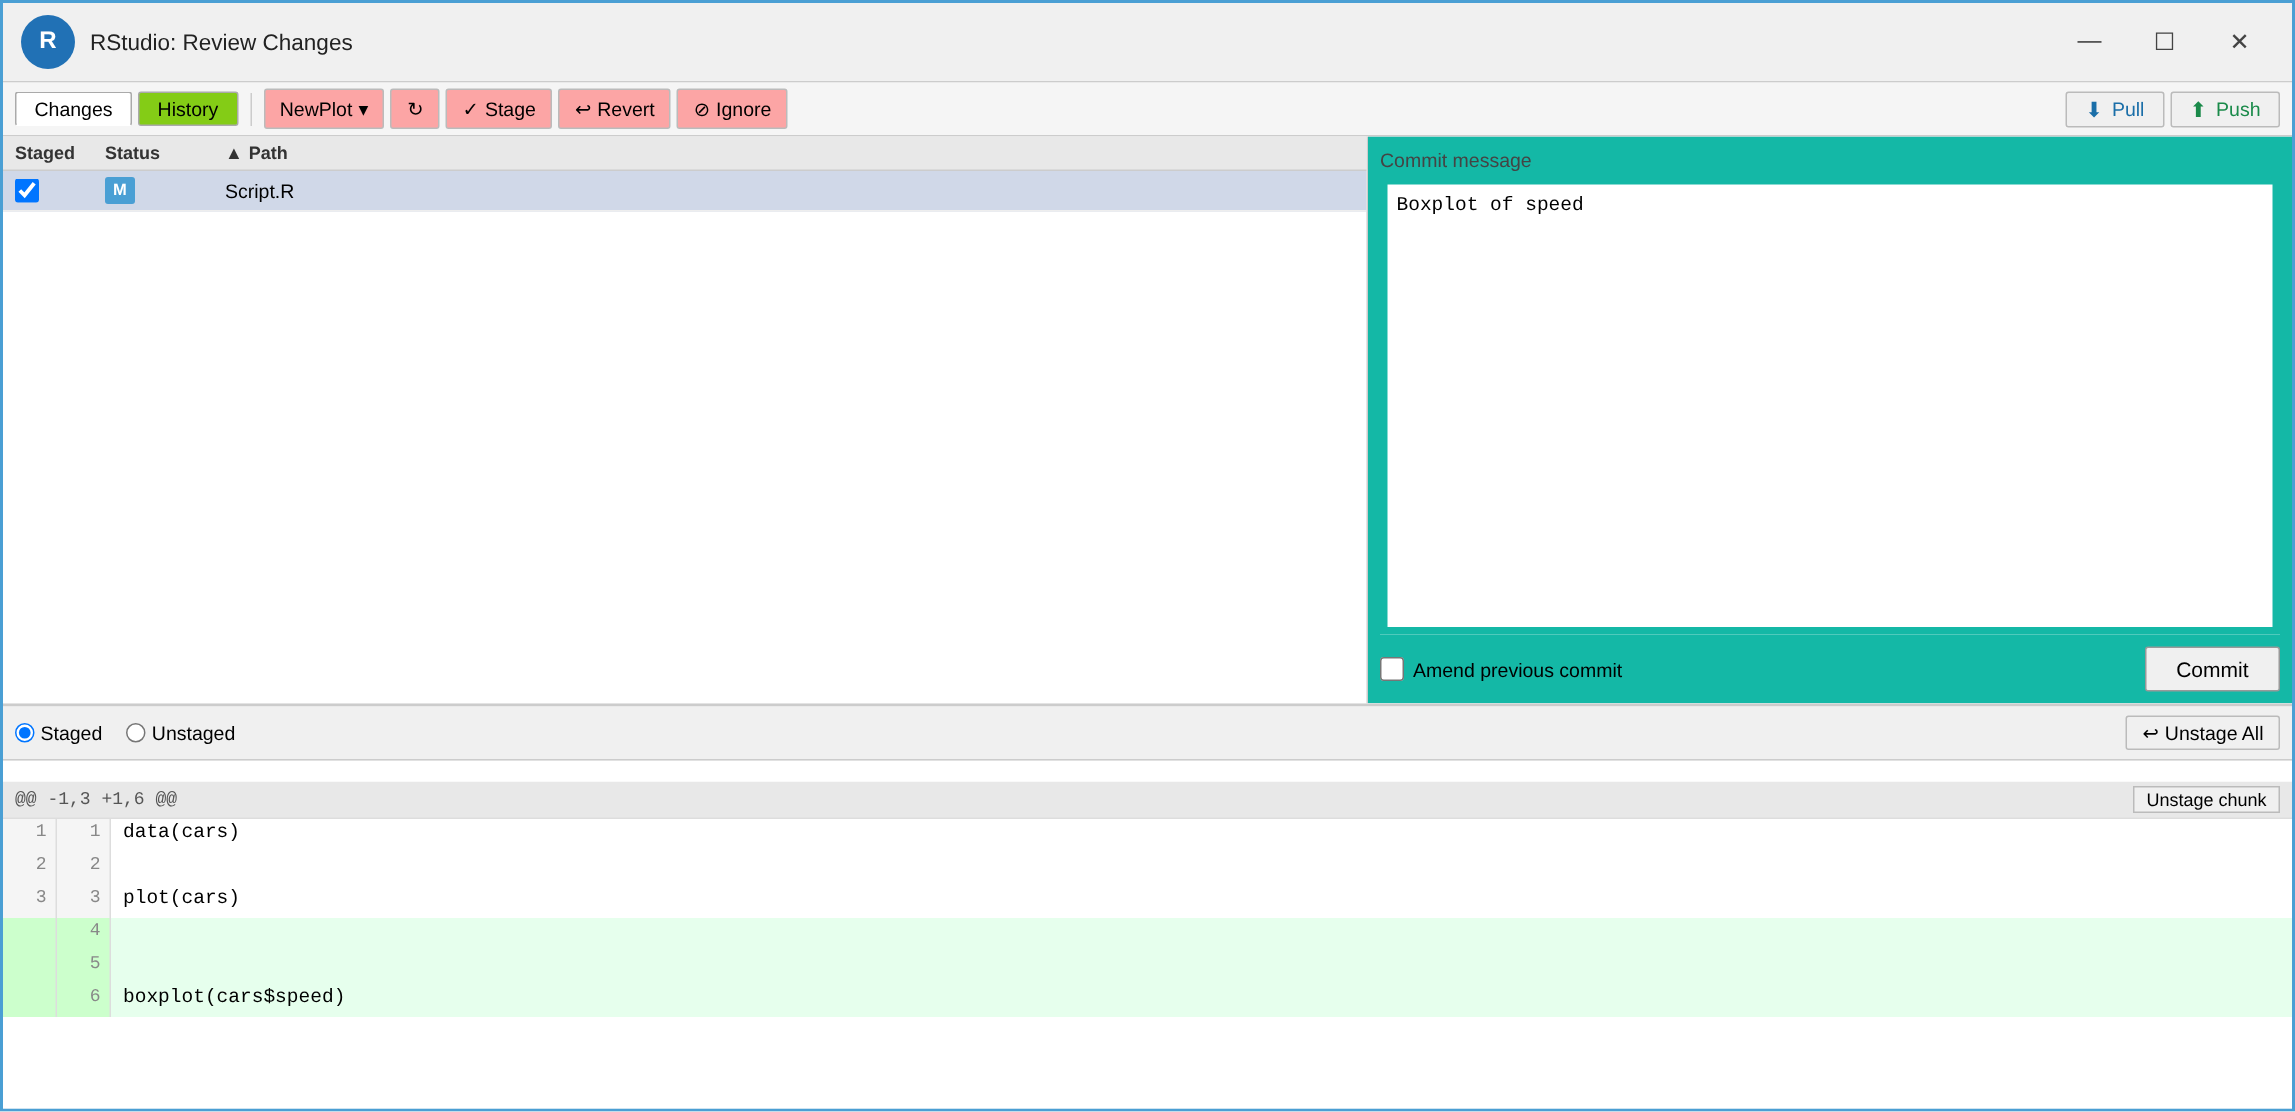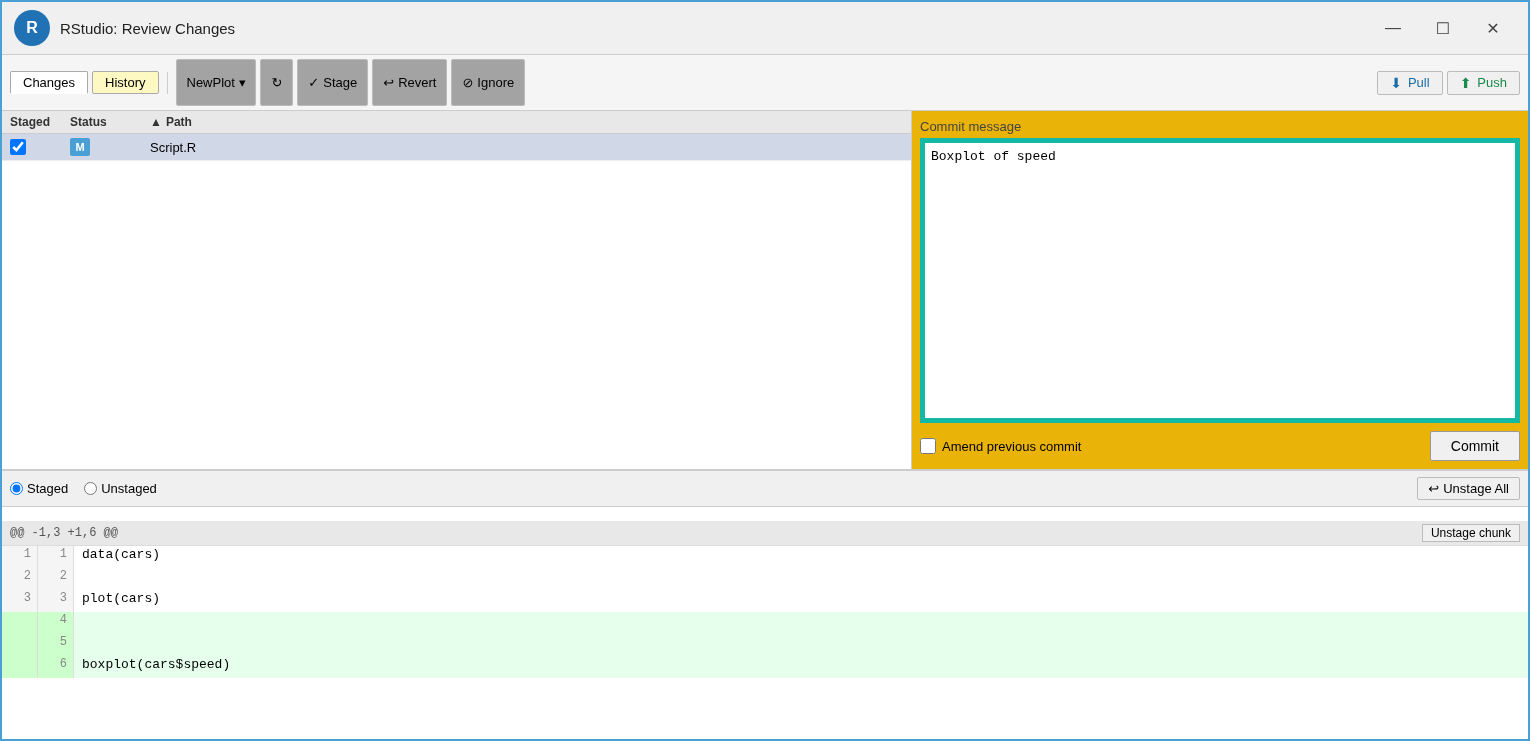--- a/index.html
+++ b/index.html
@@ -73,35 +73,35 @@
       border-bottom: 1px solid #ccc;
       padding: 4px 8px;
       display: flex;
       align-items: center;
       gap: 4px;
       min-height: 36px;
     }
     .tab-btn {
       padding: 3px 12px;
       border: 1px solid #aaa;
-      background: #fef9c3;
+      background: #84cc16;
       cursor: pointer;
       font-size: 13px;
       border-radius: 2px;
     }
     .tab-btn.active {
       background: white;
       border-bottom: 1px solid white;
       font-weight: 500;
     }
     .toolbar-sep { width: 1px; height: 22px; background: #ccc; margin: 0 4px; }
     .toolbar-btn {
-      padding: 15px 10px;
+      padding: 5px 10px;
       border: 1px solid #bbb;
-      background: #a3a3a3;
+      background: #fca5a5;
       cursor: pointer;
       font-size: 13px;
       display: flex;
       align-items: center;
       gap: 4px;
       border-radius: 2px;
     }
     .toolbar-spacer { flex: 1; }
     .pull-btn {
       padding: 3px 12px;
@@ -195,21 +195,21 @@
       border-radius: 2px;
     }
     .file-path { flex: 1; }
 
     
     .commit-panel {
       flex: 1;
       display: flex;
       flex-direction: column;
       padding: 8px;
-      background: #eab308;
+      background: #14b8a6;
     }
     .commit-label {
       font-size: 13px;
       color: #444;
       margin-bottom: 4px;
     }
     .commit-textarea {
       flex: 1;
       font-family: 'Courier New', monospace;
       font-size: 13px;

